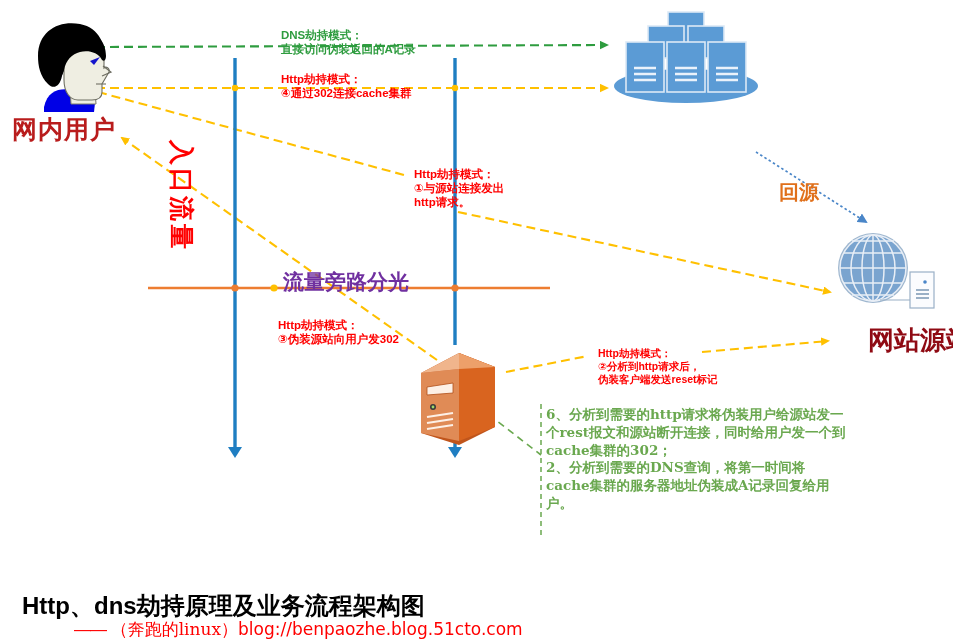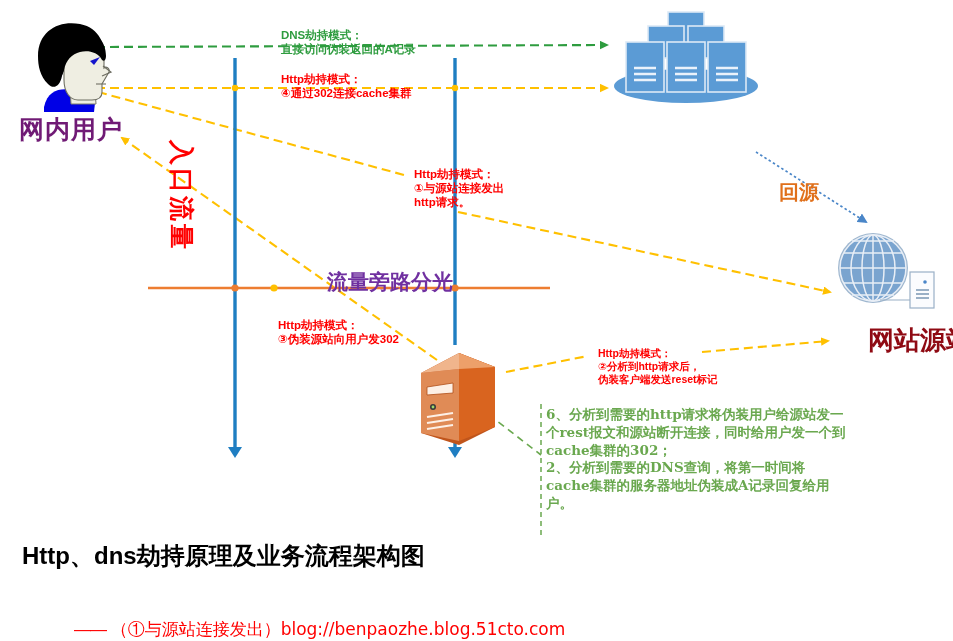--- a/index.html
+++ b/index.html
@@ -10,47 +10,47 @@
   #canvas{position:absolute;left:0;top:0;width:953px;height:641px;}
   svg.layer{position:absolute;left:0;top:0;width:953px;height:641px;pointer-events:none;}
 
   .lbl{position:absolute;white-space:pre;line-height:1.22;}
 
   
   .anno-green{color:#2e9c3f;font-size:11.5px;font-weight:600;}
   .anno-red{color:#ff0000;font-size:11.5px;font-weight:600;}
   .anno-red2{color:#ff0000;font-size:10.5px;font-weight:600;}
 
-  #user-caption{left:12px;top:115px;font-size:25px;color:#701a75;font-weight:bold;
-    font-family:"DejaVu Serif","Liberation Serif",serif;letter-spacing:1px;margin-left:7px;}
+  #user-caption{left:12px;top:115px;font-size:25px;color:#b91c1c;font-weight:bold;
+    font-family:"DejaVu Serif","Liberation Serif",serif;letter-spacing:1px;}
   #cache-caption{left:626px;top:105px;font-size:22px;color:#8f0a13;font-weight:bold;}
   #origin-caption{left:868px;top:325px;font-size:26px;color:#8f0a13;font-weight:bold;
     font-family:"DejaVu Serif","Liberation Serif",serif;}
   #device-caption{left:491px;top:345px;font-size:19px;color:#e8000d;font-weight:bold;line-height:1.18;}
   #splitter-label{left:283px;top:269px;font-size:21px;color:#7030a0;font-weight:bold;
-    font-family:"DejaVu Serif","Liberation Serif",serif;margin-left:44px;}
+    font-family:"DejaVu Serif","Liberation Serif",serif;}
   #backsource-label{left:779px;top:180px;font-size:20px;color:#e0701b;font-weight:bold;}
 
   
   #ingress-traffic{
     position:absolute;left:198px;top:140px;width:130px;
     font-size:25px;color:#ff0000;font-weight:bold;letter-spacing:3px;
     font-family:"DejaVu Serif","Liberation Serif",serif;
     transform:rotate(90deg);transform-origin:0 0;white-space:pre;
   }
 
   
   #device-note{
     left:546px;top:406px;width:300px;color:#6aa84f;font-size:13.5px;
     font-weight:bold;line-height:1.32;white-space:pre-wrap;
     font-family:"DejaVu Serif","Liberation Serif",serif;
   }
 
   
-  #footer-title{left:22px;top:541px;font-size:24px;font-weight:bold;color:#000;}
+  #footer-title{left:22px;top:591px;font-size:24px;font-weight:bold;color:#000;}
   #footer-sub{left:55px;top:598px;font-size:17px;color:#ff0000;}
   #footer-sub .url{font-family:"DejaVu Sans",sans-serif;}
   #footer-sub .dash{letter-spacing:-1px;}
   #footer-sub .paren{font-family:"DejaVu Serif","Liberation Serif",serif;}
 
   .node{position:absolute;}
 </style>
 </head>
 <body>
 
@@ -218,16 +218,16 @@
   <div class="lbl anno-red2" style="left:598px;top:347px;">Http劫持模式：
 ②分析到http请求后，
 伪装客户端发送reset标记</div>
 
   <div class="lbl" id="device-note">6、分析到需要的http请求将伪装用户给源站发一个rest报文和源站断开连接，同时给用户发一个到cache集群的302；
 2、分析到需要的DNS查询，将第一时间将cache集群的服务器地址伪装成A记录回复给用户。</div>
 
   <div class="lbl" id="footer-title">Http、dns劫持原理及业务流程架构图</div>
 
   <div class="lbl" id="footer-sub">
-    <span class="dash">——</span><span>&nbsp;</span><span class="paren">（①与源站连接发出）</span><span class="url">blog://benpaozhe.blog.51cto.com</span>
+    <span class="dash">——</span><span>&nbsp;</span><span class="paren">（奔跑的linux）</span><span class="url">blog://benpaozhe.blog.51cto.com</span>
   </div>
 
 </div>
 
 </body></html>

